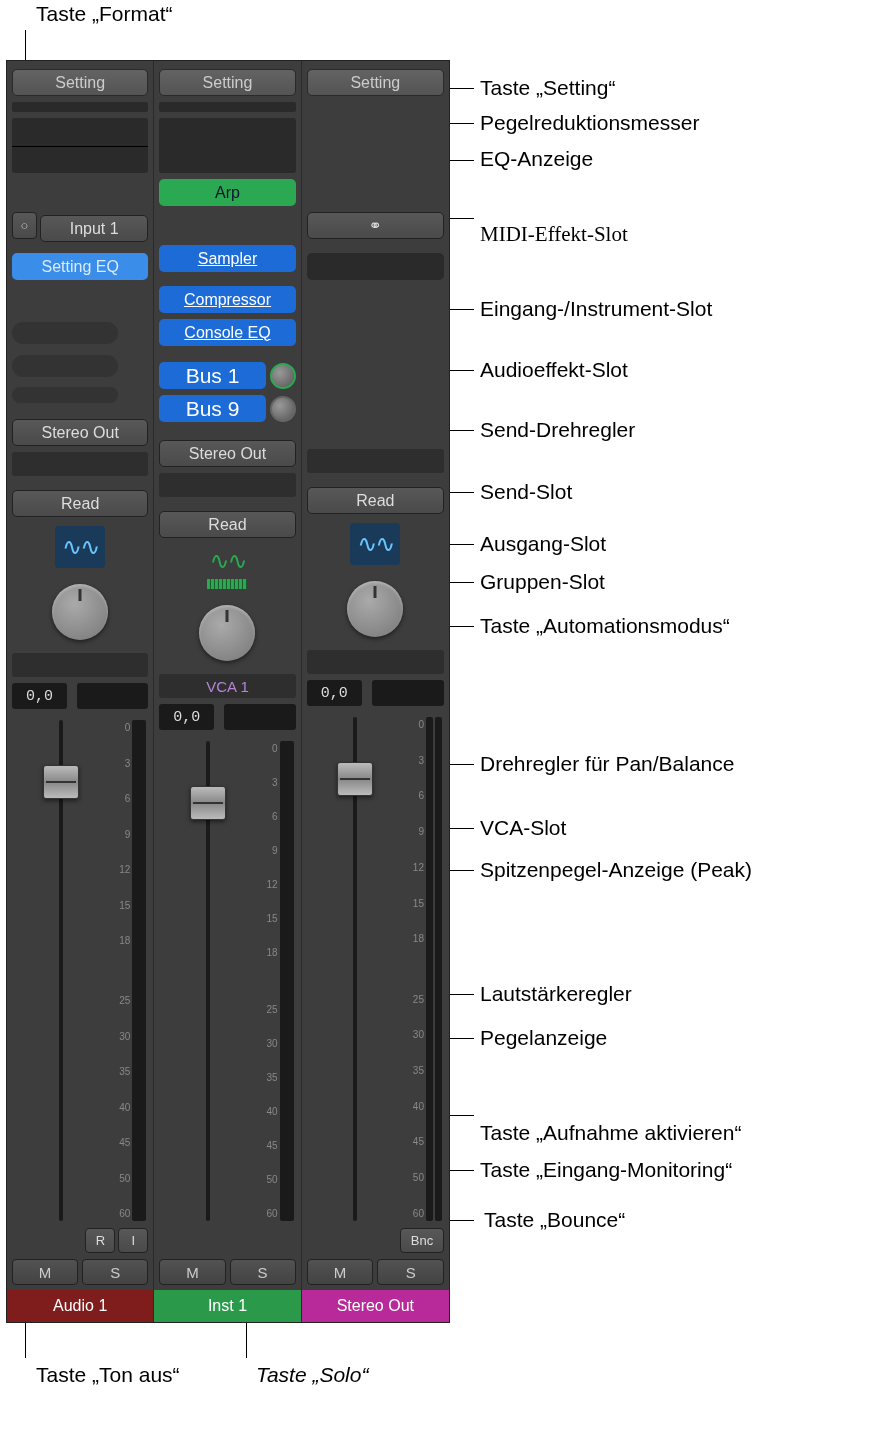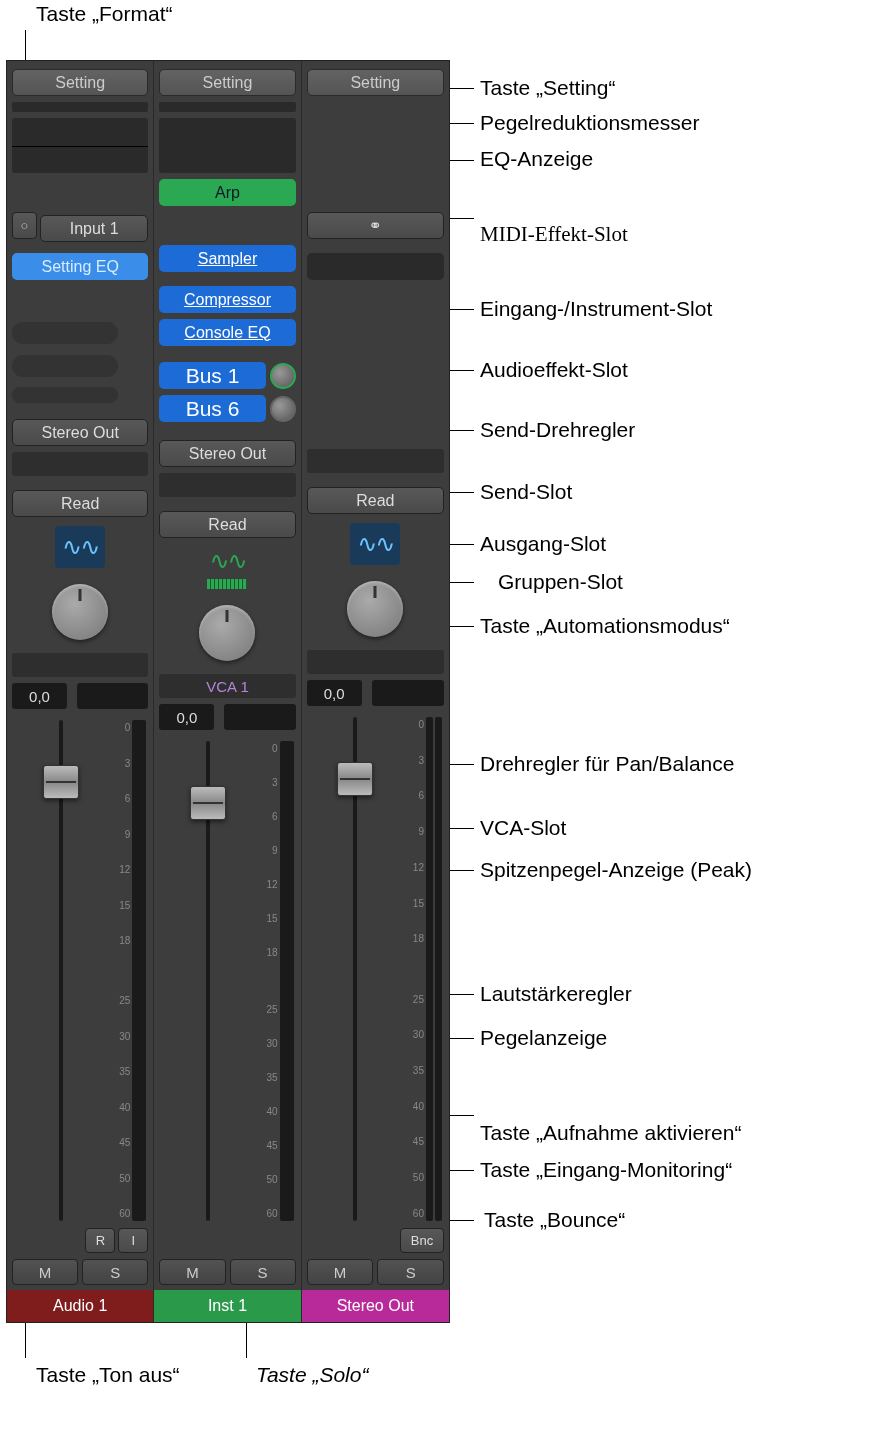--- a/index.html
+++ b/index.html
@@ -118,21 +118,21 @@
     background: radial-gradient(circle at 40% 35%, #aaa, #777);
     box-shadow: 0 2px 4px rgba(0,0,0,0.5), inset 0 2px 3px rgba(255,255,255,0.3);
     position:relative;
   }
   .pan-knob::after {
     content:''; position:absolute; top:5px; left:50%; width:3px; height:12px;
     background:#333; transform:translateX(-50%);
   }
   .vca { height:24px; background:#2e2e2e; border-radius:3px; margin:3px 0;
     color:#b585d8; font-size:15px; display:flex; align-items:center; justify-content:center;}
-  .peak-row { display:flex; height:26px; gap:10px; margin:3px 0;}
+  .peak-row { display:flex; height:26px; gap:10px; margin:3px 0;font-family:Liberation Mono, monospace;}
   .peak-val { width:55px; background:#1a1a1a; color:#ddd; font-size:15px;
     display:flex; align-items:center; justify-content:center; border-radius:3px;}
   .peak-meter { flex:1; background:#1a1a1a; border-radius:3px;}
   .fader-area {
     flex:1; display:flex; gap:2px; padding:8px 2px 4px 2px;
     position:relative;
   }
   .fader-col { flex:1; display:flex; flex-direction:column; align-items:center;}
   .fader-track {
     width:4px; flex:1; background:#1a1a1a; border-radius:2px;
@@ -206,21 +206,21 @@
 <div class="callout" style="top:418px; left:480px;">Send-Drehregler</div>
 <div class="callout-line" style="top:430px; left:300px; width:174px;"></div>
 
 <div class="callout" style="top:480px; left:480px;">Send-Slot</div>
 <div class="callout-line" style="top:492px; left:222px; width:252px;"></div>
 <div class="callout-vline" style="top:478px; left:222px; height:15px;"></div>
 
 <div class="callout" style="top:532px; left:480px;">Ausgang-Slot</div>
 <div class="callout-line" style="top:544px; left:300px; width:174px;"></div>
 
-<div class="callout" style="top:570px; left:480px;margin-left:18px;">Gruppen-Slot</div>
+<div class="callout" style="top:570px; left:480px;">Gruppen-Slot</div>
 <div class="callout-line" style="top:582px; left:444px; width:30px;"></div>
 
 <div class="callout" style="top:614px; left:480px;">Taste „Automationsmodus“</div>
 <div class="callout-line" style="top:626px; left:444px; width:30px;"></div>
 
 <div class="callout" style="top:752px; left:480px;">Drehregler für Pan/Balance</div>
 <div class="callout-line" style="top:764px; left:400px; width:74px;"></div>
 
 <div class="callout" style="top:816px; left:480px;text-align:right;">VCA-Slot</div>
 <div class="callout-line" style="top:828px; left:300px; width:174px;"></div>
@@ -338,21 +338,21 @@
     <div class="slot blue">Sampler</div>
     <div style="height:8px;"></div>
     <div class="slot blue">Compressor</div>
     <div class="slot blue">Console EQ</div>
     <div style="height:10px;"></div>
     <div class="send-row">
       <div class="send-btn">Bus 1</div>
       <div class="knob-sm"></div>
     </div>
     <div class="send-row">
-      <div class="send-btn">Bus 6</div>
+      <div class="send-btn">Bus 9</div>
       <div class="knob-sm grey"></div>
     </div>
     <div style="height:12px;"></div>
     <div class="slot out">Stereo Out</div>
     <div class="group-slot"></div>
     <div style="height:8px;"></div>
     <div class="slot grey-btn read">Read</div>
     <div class="track-icon green">
       <span class="wave">∿∿</span>
       <div class="keys"></div>

